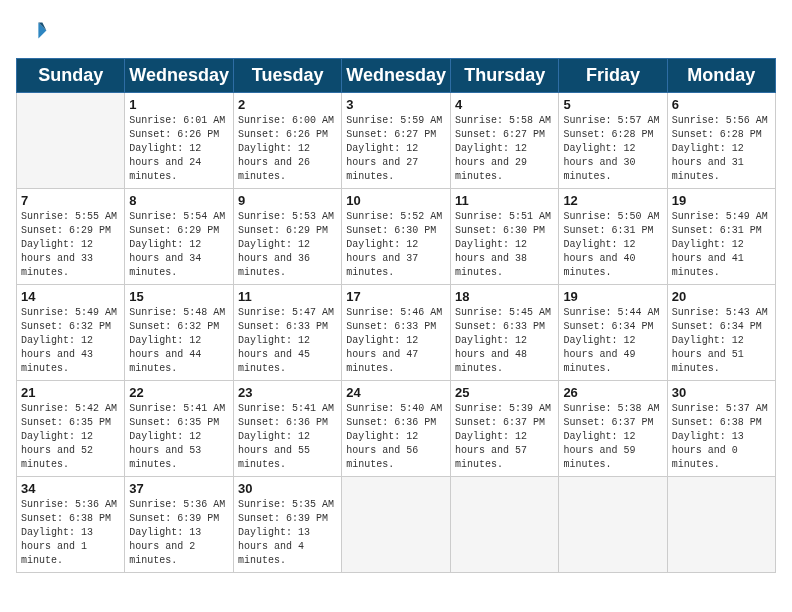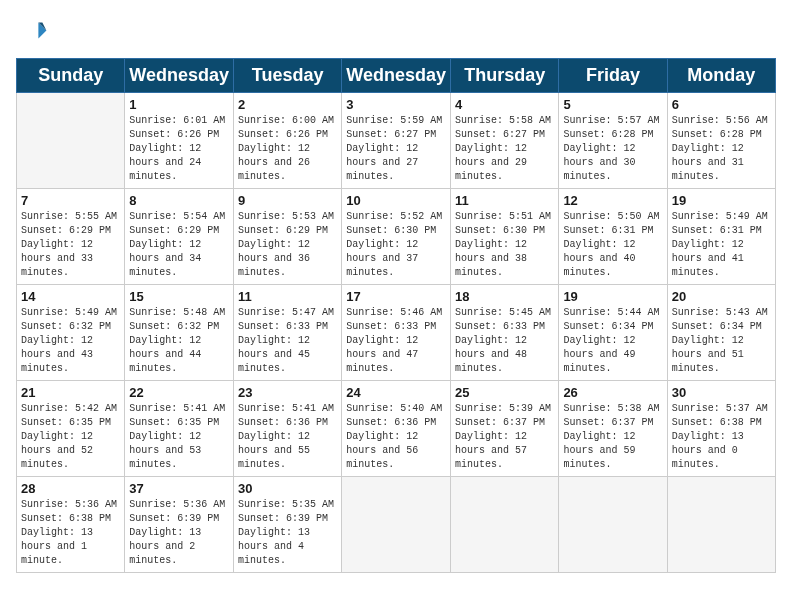--- a/index.html
+++ b/index.html
@@ -235,21 +235,21 @@
           <span class="day-num">26</span>
           <div class="day-info">Sunrise: 5:38 AM<br>Sunset: 6:37 PM<br>Daylight: 12 hours and 59 minutes.</div>
         </td>
         <td>
           <span class="day-num">30</span>
           <div class="day-info">Sunrise: 5:37 AM<br>Sunset: 6:38 PM<br>Daylight: 13 hours and 0 minutes.</div>
         </td>
       </tr>
       <tr>
         <td>
-          <span class="day-num">28</span>
+          <span class="day-num">34</span>
           <div class="day-info">Sunrise: 5:36 AM<br>Sunset: 6:38 PM<br>Daylight: 13 hours and 1 minute.</div>
         </td>
         <td>
           <span class="day-num">37</span>
           <div class="day-info">Sunrise: 5:36 AM<br>Sunset: 6:39 PM<br>Daylight: 13 hours and 2 minutes.</div>
         </td>
         <td>
           <span class="day-num">30</span>
           <div class="day-info">Sunrise: 5:35 AM<br>Sunset: 6:39 PM<br>Daylight: 13 hours and 4 minutes.</div>
         </td>

